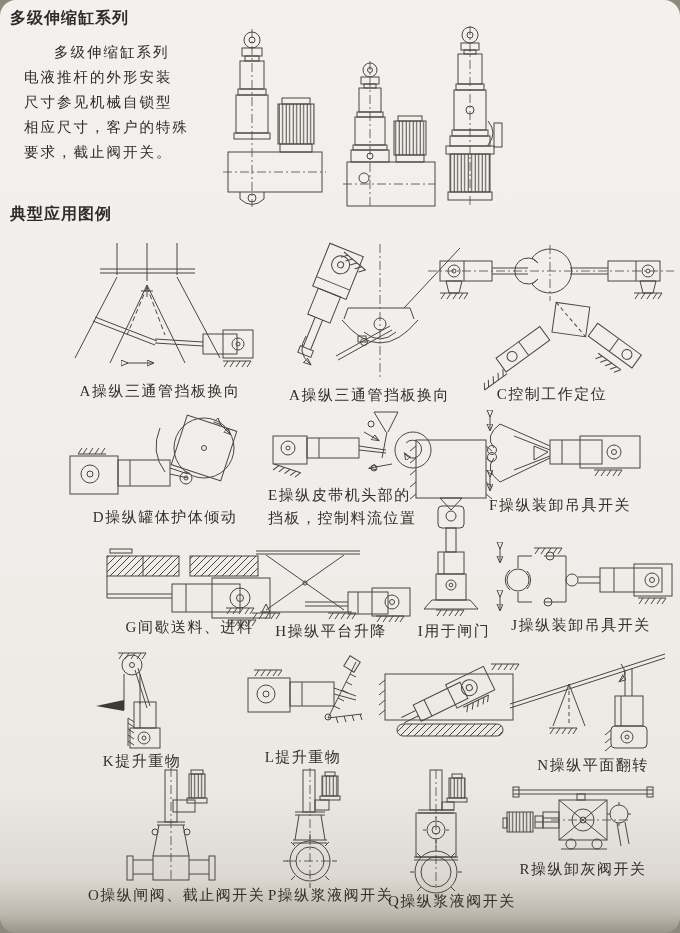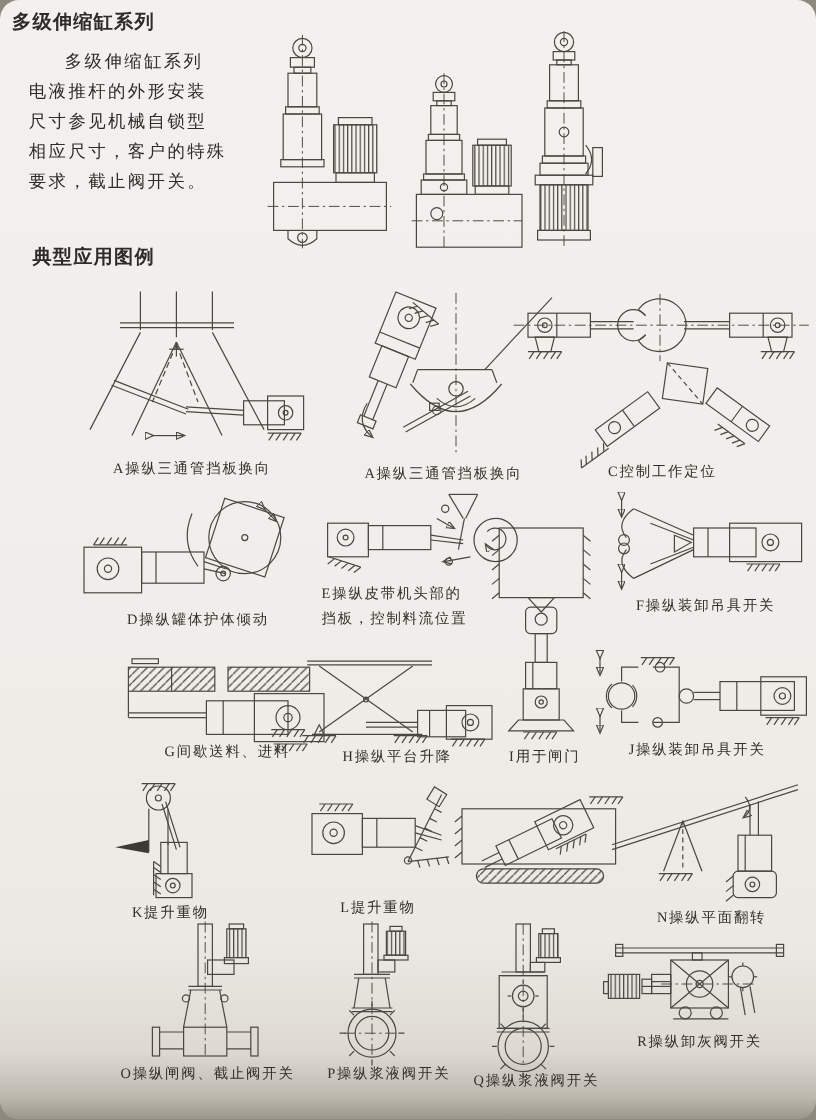--- a/index.html
+++ b/index.html
@@ -6,25 +6,25 @@
   .page{
     position:relative;width:680px;height:933px;overflow:hidden;
     background:linear-gradient(180deg,#f3f1ed 0%,#f0eeea 55%,#ece9e4 84%,#ddd9d2 94%,#bdb8ae 98%,#9a958a 100%);
     font-family:"Liberation Serif","DejaVu Serif",serif;color:#2e2c28;border-radius:16px;
   }
   .h-title{position:absolute;left:10px;top:8px;font-family:"Liberation Sans","DejaVu Sans",sans-serif;
     font-weight:bold;font-size:16px;letter-spacing:1px;}
   .intro{position:absolute;left:24px;top:40px;width:160px;font-size:14.5px;line-height:25px;letter-spacing:2px;}
   .intro .ln{white-space:nowrap;}
   .intro .ln.first{padding-left:30px;}
-  .h-section{position:absolute;left:27px;top:204px;font-family:"Liberation Sans","DejaVu Sans",sans-serif;
+  .h-section{position:absolute;left:10px;top:204px;font-family:"Liberation Sans","DejaVu Sans",sans-serif;
     font-weight:bold;font-size:16px;letter-spacing:1px;}
   .fig{position:absolute;margin:0;}
   .fig svg{display:block;margin:0 auto;overflow:visible;}
-  .fig figcaption{text-align:center;font-size:12px;letter-spacing:1.5px;white-space:nowrap;margin-top:4px;color:#33302b;}
+  .fig figcaption{text-align:center;font-size:15px;letter-spacing:1.5px;white-space:nowrap;margin-top:4px;color:#33302b;}
   .fig figcaption.left{text-align:left;}
   .topdraw{position:absolute;}
   svg line,svg path,svg rect,svg circle,svg polygon,svg polyline{stroke:#4a4742;fill:none;stroke-width:1;}
   svg .cl{stroke-dasharray:9 3 2 3;stroke-width:.8;}
   svg .thin{stroke-width:.7;}
   svg .fl{fill:#3c3936;stroke:none;}
 </style>
 </head>
 <body>
 
@@ -266,21 +266,21 @@
       <path d="M138,31 A9,9 0 1 1 137,42" marker-end="url(#arw)"></path>
       <circle cx="103" cy="12" r="3"></circle>
         <circle cx="106" cy="56" r="3"></circle>
       <line x1="96" y1="20" x2="110" y2="28" marker-end="url(#arw)"></line>
       <line x1="124" y1="52" x2="102" y2="56" marker-end="url(#arw)"></line>
     </svg>
     <figcaption class="left">E操纵皮带机头部的</figcaption>
     <figcaption class="left" style="">挡板，控制料流位置</figcaption>
   </figure>
 
-  <figure class="fig" style="left:500px;top:414px;width:176px">
+  <figure class="fig" style="left:472px;top:414px;width:176px">
     <svg width="176" height="78">
       <rect x="78" y="26" width="52" height="24"></rect>
         <line x1="90" y1="26" x2="90" y2="50"></line>
       <rect x="108" y="22" width="60" height="32"></rect>
       <circle cx="142" cy="38" r="7"></circle>
         <circle cx="142" cy="38" r="2.5"></circle>
       <use href="#gnd" x="122" y="56"></use>
       <line x1="78" y1="32" x2="28" y2="10"></line>
         <line x1="78" y1="44" x2="28" y2="68"></line>
       <line x1="78" y1="36" x2="42" y2="22"></line>
@@ -408,21 +408,21 @@
       <rect x="42" y="52" width="22" height="26"></rect>
         <line x1="48" y1="52" x2="48" y2="78"></line>
       <rect x="38" y="78" width="30" height="20"></rect>
       <circle cx="52" cy="88" r="6"></circle>
         <circle cx="52" cy="88" r="2"></circle>
       <use href="#gnd" transform="translate(36,96) rotate(-90)"></use>
     </svg>
     <figcaption>K提升重物</figcaption>
   </figure>
 
-  <figure class="fig" style="left:252px;top:656px;width:126px">
+  <figure class="fig" style="left:240px;top:656px;width:126px">
     <svg width="126" height="88">
       <use href="#gnd" transform="translate(14,14)"></use>
       <rect x="8" y="22" width="42" height="34"></rect>
       <circle cx="26" cy="38" r="9"></circle>
         <circle cx="26" cy="38" r="3"></circle>
       <rect x="50" y="26" width="44" height="24"></rect>
         <line x1="62" y1="26" x2="62" y2="50"></line>
       <line x1="94" y1="32" x2="116" y2="40"></line>
         <line x1="94" y1="38" x2="116" y2="44"></line>
       <line x1="88" y1="62" x2="116" y2="6"></line>

